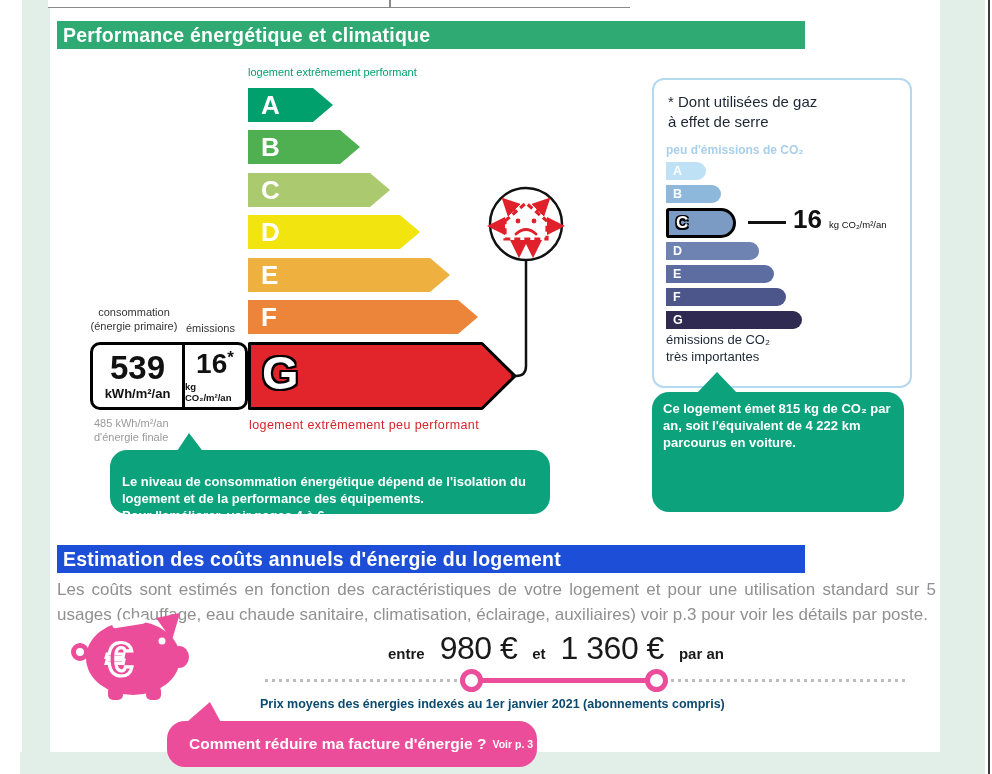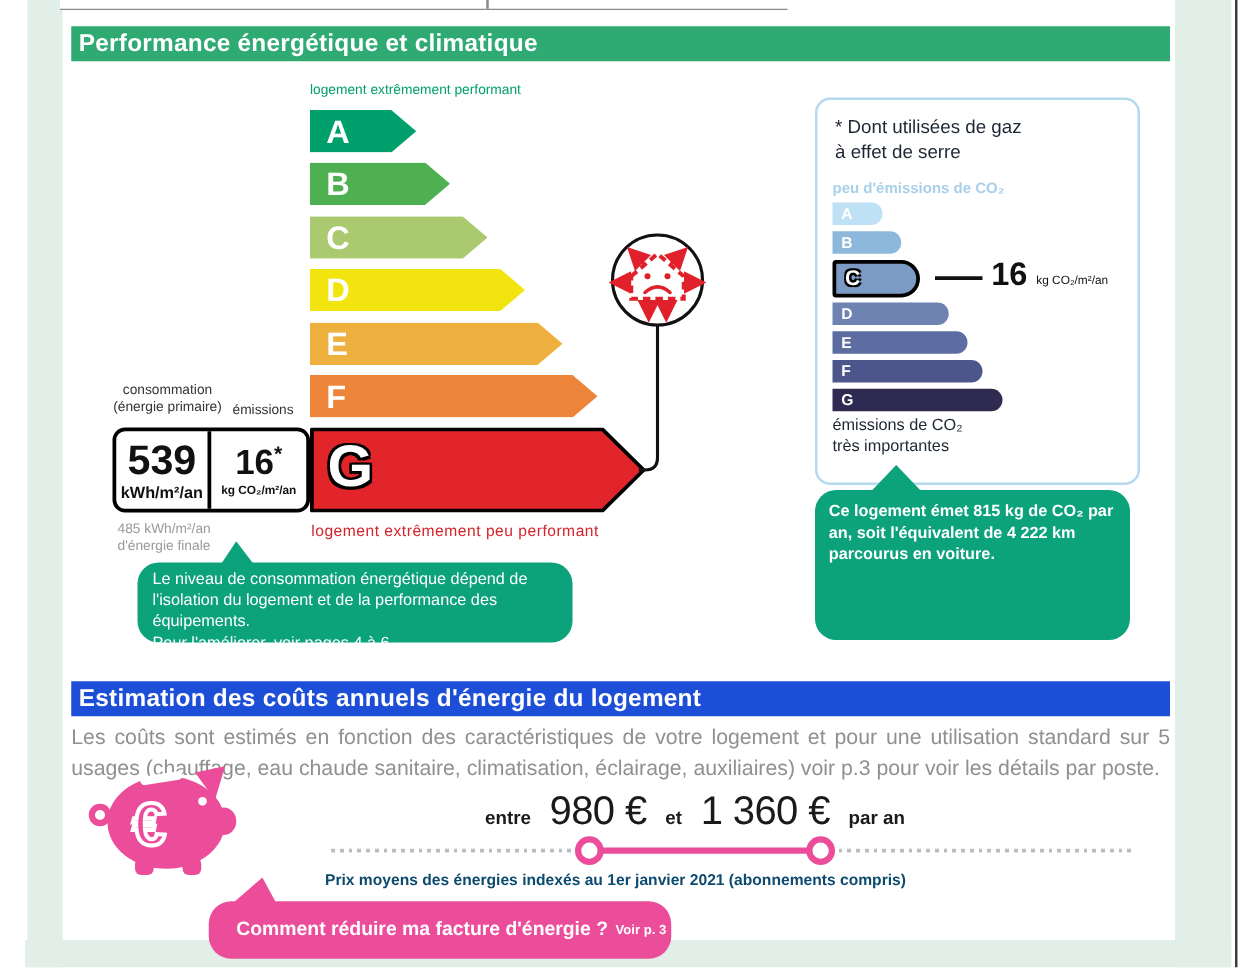--- a/index.html
+++ b/index.html
@@ -7,58 +7,58 @@
        font-family:"Liberation Sans", sans-serif;}
   .abs{position:absolute;}
 
   
   .strip{position:absolute;background:#e2efe8;}
   .page-edge{position:absolute;background:#3c3c3c;}
   .top-partial{position:absolute;left:48px;top:0;width:582px;height:7px;background:#fff;border-bottom:1.5px solid #8a8a8a;}
   .top-partial-div{position:absolute;left:341px;top:0;width:1.5px;height:7px;background:#8a8a8a;}
 
   
-  .section-header{position:absolute;left:57px;width:879px;height:28px;color:#fff;font-weight:bold;
+  .section-header{position:absolute;left:57px;width:748px;height:28px;color:#fff;font-weight:bold;
                   font-size:19.5px;line-height:28px;padding-left:6px;box-sizing:border-box;letter-spacing:.2px;}
 
   
   #energy-arrows{position:absolute;left:248px;top:88px;}
   .e-arrow{position:absolute;left:0;height:34px;display:flex;align-items:center;padding-left:13px;
            box-sizing:border-box;color:#fff;font-weight:bold;font-size:26px;
            clip-path:polygon(0 0, calc(100% - 20px) 0, 100% 50%, calc(100% - 20px) 100%, 0 100%);}
   .perf-top-label{position:absolute;left:248px;top:66px;font-size:11px;color:#00a06d;}
   .perf-bottom-label{position:absolute;left:249px;top:418px;font-size:12.5px;color:#d5232a;letter-spacing:.4px;}
 
   
   .value-box{position:absolute;left:90px;top:342px;width:158px;height:68px;background:#fff;
              border:3px solid #000;border-radius:10px;box-sizing:border-box;display:flex;}
   .vb-cell{display:flex;flex-direction:column;align-items:center;justify-content:center;box-sizing:border-box;}
-  .vb-cell1{width:76px;border-right:3px solid #000;}
+  .vb-cell1{width:92px;border-right:3px solid #000;}
   .vb-cell2{flex:1;}
   .vb-num1{font-size:33px;font-weight:800;line-height:1;color:#111;}
   .vb-unit1{font-size:13px;font-weight:600;color:#111;margin-top:2px;}
   .vb-num2{font-size:28px;font-weight:800;line-height:1;color:#111;}
   .ast{font-size:17px;vertical-align:10px;font-weight:800;}
   .vb-unit2{font-size:9.5px;font-weight:600;color:#111;margin-top:3px;}
 
   .conso-label{position:absolute;left:82px;top:305px;width:104px;text-align:center;font-size:11px;
                line-height:1.3;color:#333;}
   .emis-label{position:absolute;left:186px;top:322px;font-size:11px;color:#333;}
   .final-energy{position:absolute;left:94px;top:416px;font-size:11px;line-height:1.3;color:#9a9a9a;}
 
   
   .g-letter{position:absolute;left:262px;top:349px;font-size:47px;font-weight:bold;color:#fff;line-height:1;
             text-shadow:-2px -2px 0 #000,2px -2px 0 #000,-2px 2px 0 #000,2px 2px 0 #000,
                         -2px 0 0 #000,2px 0 0 #000,0 -2px 0 #000,0 2px 0 #000;}
 
   
   .callout{position:absolute;border-radius:17px;color:#fff;box-sizing:border-box;}
   .callout-tail{position:absolute;}
-  .callout-energy{left:110px;top:450px;width:348px;height:64px;padding:4px 12px;font-size:13px;
-                  line-height:1.32;font-weight:400;}
+  .callout-energy{left:110px;top:450px;width:440px;height:64px;padding:23px 12px;font-size:13px;
+                  line-height:1.32;font-weight:700;}
   .callout-co2{left:652px;top:392px;width:252px;height:120px;padding:9px 11px;font-size:13px;line-height:1.3;}
   .callout-co2 .bold{font-weight:bold;}
   .callout-cost{left:167px;top:721px;width:370px;height:46px;border-radius:18px;display:flex;
                 align-items:center;padding-left:22px;}
   .callout-cost .big{font-weight:bold;font-size:15.5px;color:#fff;}
   .callout-cost .small{font-size:10.5px;color:#fff;margin-left:6px;font-weight:600;}
 
   
   .co2-panel{position:absolute;left:652px;top:78px;width:260px;height:310px;background:#fff;
              border:2px solid #b5d9ef;border-radius:12px;box-sizing:border-box;}

